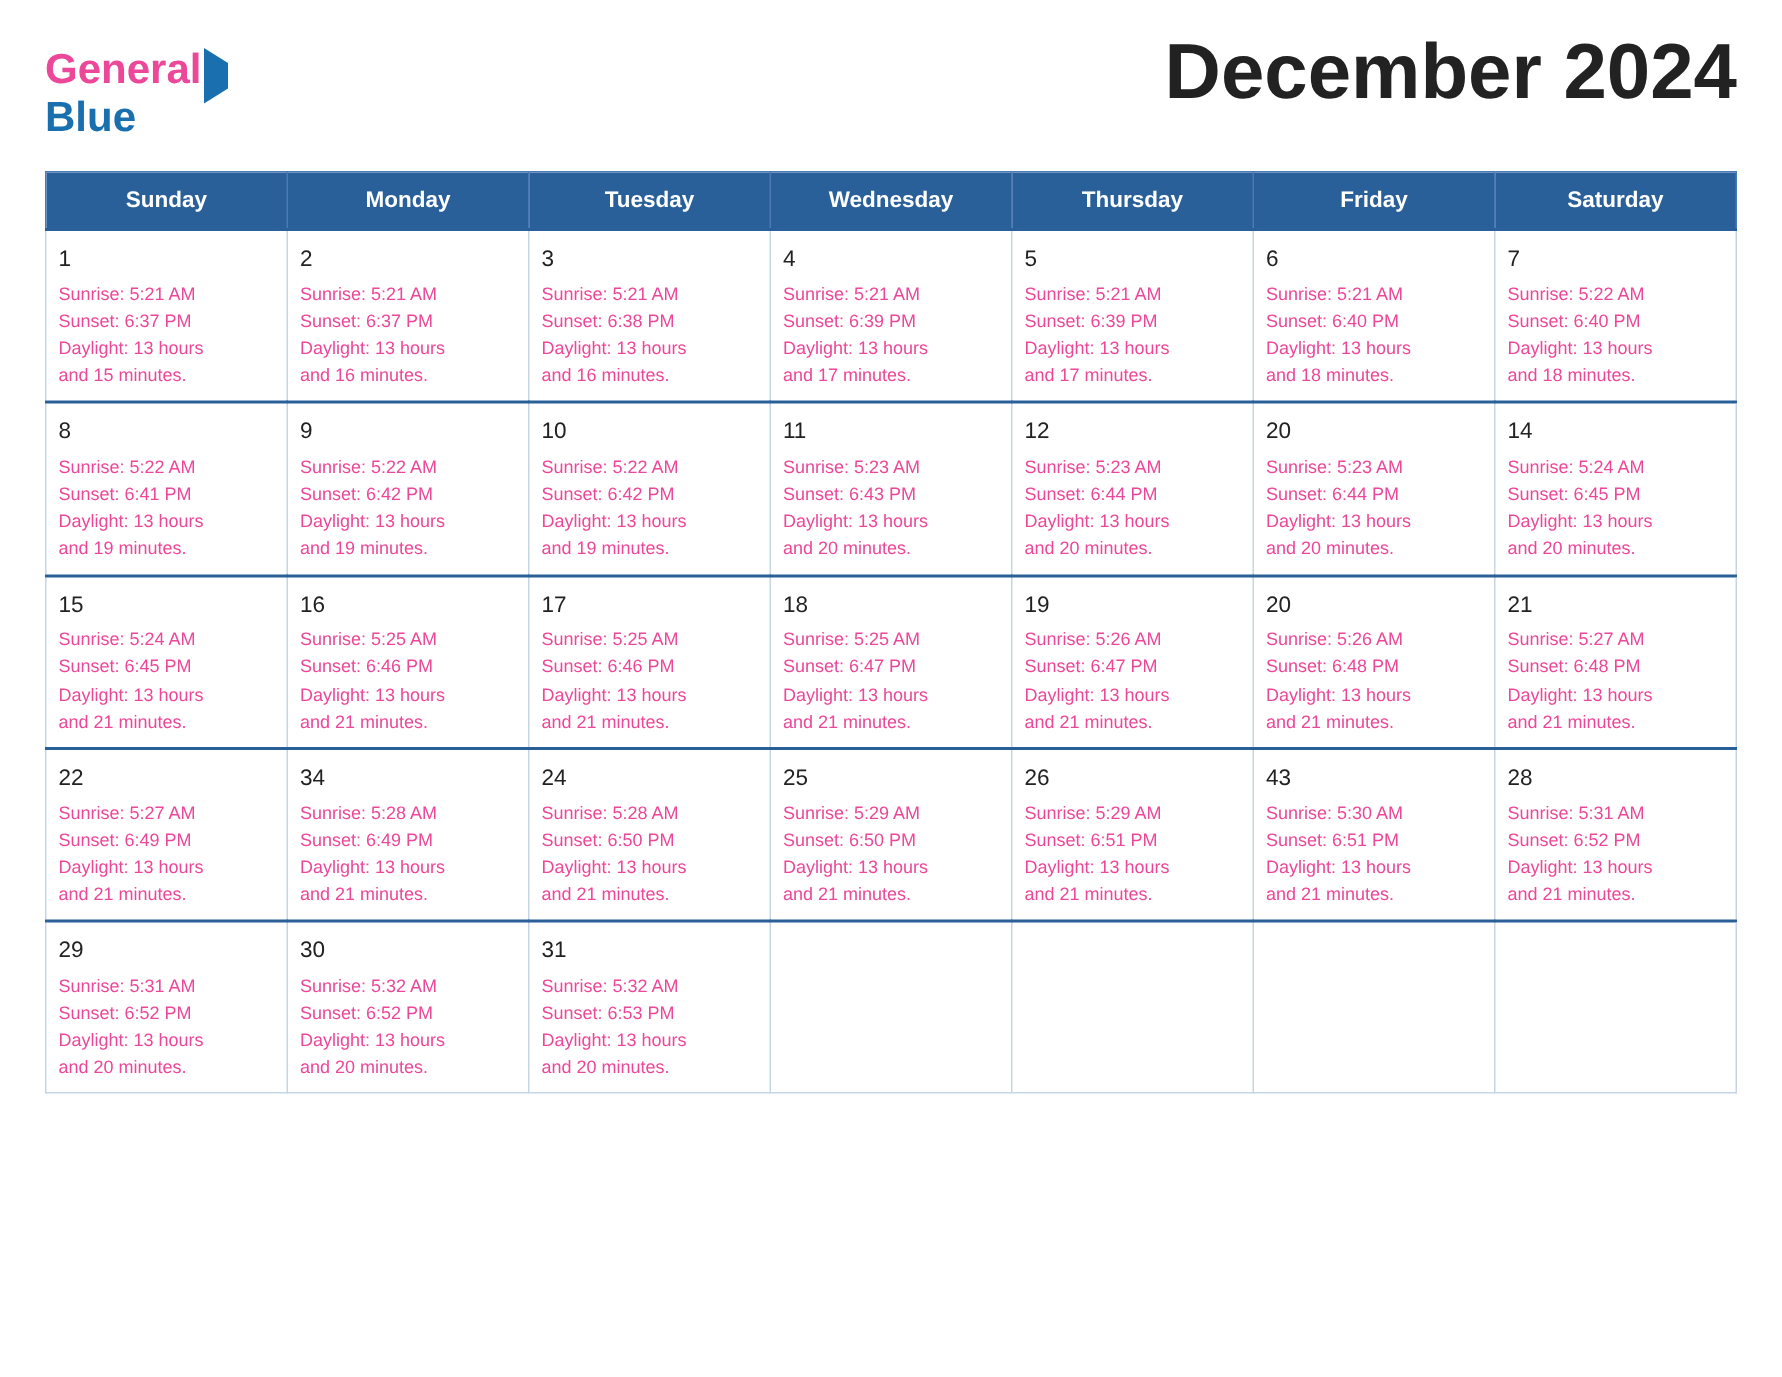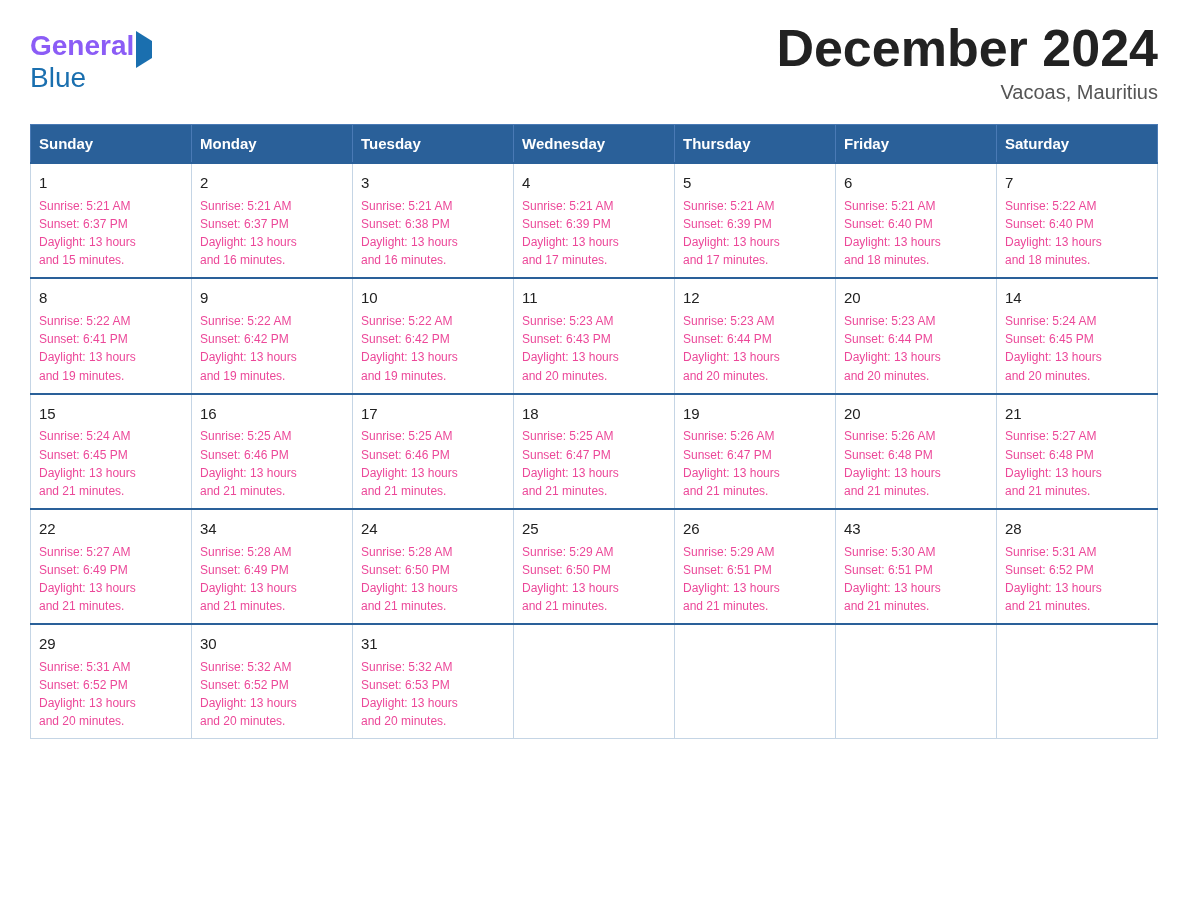--- a/index.html
+++ b/index.html
@@ -17,25 +17,25 @@
       margin-bottom: 20px;
     }
     .logo {
       display: flex;
       align-items: center;
       margin-top: 10px;
     }
     .logo-text-general {
       font-size: 28px;
       font-weight: bold;
-      color: #8b5cf6;
+      color: #ec4899;
     }
     .logo-text-blue {
       font-size: 28px;
-      font-weight: normal;
+      font-weight: bold;
       color: #1a6faf;
     }
     .logo-arrow {
       width: 0;
       height: 0;
       border-left: 16px solid #1a6faf;
       border-top: 10px solid transparent;
       border-bottom: 10px solid transparent;
       margin-left: 2px;
       margin-top: -4px;
@@ -58,21 +58,21 @@
       width: 100%;
       border-collapse: collapse;
       border: 1px solid #b0c4d8;
     }
     .calendar thead tr th {
       background-color: #2a6099;
       color: #fff;
       font-size: 15px;
       font-weight: bold;
       padding: 10px 8px;
-      text-align: left;
+      text-align: center;
       border: 1px solid #4a7ab5;
     }
     .calendar tbody tr td {
       vertical-align: top;
       border: 1px solid #c5d5e5;
       padding: 8px 8px;
       width: 14.28%;
       min-height: 90px;
       font-size: 12.5px;
       color: #333;
@@ -102,21 +102,20 @@
 
 <div class="header">
   <div class="logo">
     <div>
       <span class="logo-text-general">General</span><span class="logo-arrow"></span><br>
       <span class="logo-text-blue">Blue</span>
     </div>
   </div>
   <div class="title-section">
     <div class="page-title">December 2024</div>
-    <div class="subtitle">Vacoas, Mauritius</div>
   </div>
 </div>
 
 <table class="calendar">
   <thead>
     <tr>
     <th>Sunday</th>
         <th>Monday</th>
         <th>Tuesday</th>
         <th>Wednesday</th>

